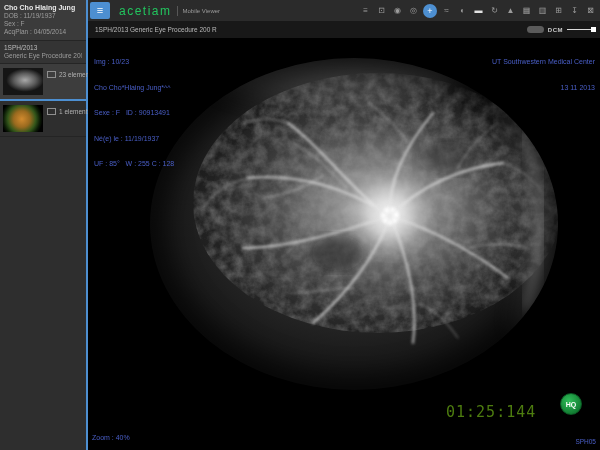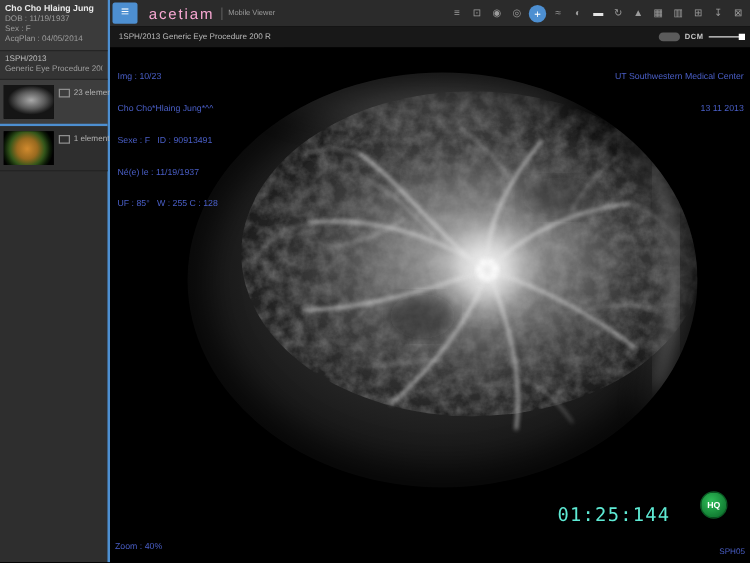--- a/index.html
+++ b/index.html
@@ -23,21 +23,21 @@
   .thumb-color{background:#000;background-image:radial-gradient(circle at 47% 52%,#d18a2e,#9a6a1f 32%,#33561a 55%,#0b1a06 72%,#000 82%);}
   .el-row{display:flex;align-items:center;gap:3px;margin-top:3px;color:#b2b2b2;font-size:6.5px;white-space:nowrap;}
   .el-icon{width:7px;height:5px;border:1px solid #8f8f8f;flex:0 0 auto;}
 
   
   .topbar{position:absolute;left:88px;top:0;width:512px;height:21px;background:#2b2b2b;
           display:flex;align-items:center;}
   .hamburger{width:20px;height:17px;margin-left:2px;background:#4d8fd1;border-radius:2px;border:none;
              color:#fff;font-size:11px;line-height:17px;text-align:center;padding:0;cursor:pointer;
              display:flex;align-items:center;justify-content:center;}
-  .logo{color:#f9a8d4;font-size:12px;letter-spacing:1.5px;margin-left:9px;}
+  .logo{color:#22c55e;font-size:12px;letter-spacing:1.5px;margin-left:9px;}
   .sep{width:1px;height:10px;background:#575757;margin:0 5px;}
   .product{color:#9a9a9a;font-size:6px;}
   .tools{margin-left:auto;display:flex;align-items:center;gap:3px;margin-right:3px;}
   .tool{width:13px;height:13px;border-radius:50%;color:#9c9c9c;font-size:8px;
         display:flex;align-items:center;justify-content:center;cursor:pointer;}
   .tool.active{background:#4d8fd1;color:#fff;width:14px;height:14px;font-size:9px;}
   .tool.bright{color:#e3e3e3;}
 
   
   .tabbar{position:absolute;left:88px;top:21px;width:512px;height:17px;background:#181818;
@@ -50,21 +50,21 @@
   .slider-line{position:absolute;left:0;top:3px;width:28px;height:1px;background:#dcdcdc;}
   .slider-handle{position:absolute;right:-1px;top:1px;width:5px;height:5px;background:#fff;}
 
   
   .viewer{position:absolute;left:88px;top:38px;width:512px;height:412px;background:#000;overflow:hidden;}
   .viewer svg{position:absolute;left:0;top:0;}
   .ovl{position:absolute;color:#4a5fc8;font-size:7px;line-height:8.5px;white-space:pre;}
   .ovl-tl{left:6px;top:3px;}
   .ovl-tr{right:5px;top:3px;text-align:right;}
   .ovl-zoom{left:4px;bottom:8px;}
-  .timestamp{position:absolute;left:358px;top:365px;color:#5eead4;font-size:15px;letter-spacing:1px;
+  .timestamp{position:absolute;left:358px;top:365px;color:#4d7c0f;font-size:15px;letter-spacing:1px;
              font-family:"DejaVu Sans Mono",monospace;}
   .hq{position:absolute;left:472px;top:355px;width:20px;height:20px;border-radius:50%;
       background:radial-gradient(circle at 40% 35%,#2fbe59,#117a31 75%);border:1px solid #0b5a24;
       color:#fff;font-size:7px;font-weight:bold;display:flex;align-items:center;justify-content:center;}
   .ovl-br{right:4px;top:385px;text-align:right;font-size:6.5px;line-height:7.5px;}
 </style>
 </head>
 <body>
 
 <div class="app">

